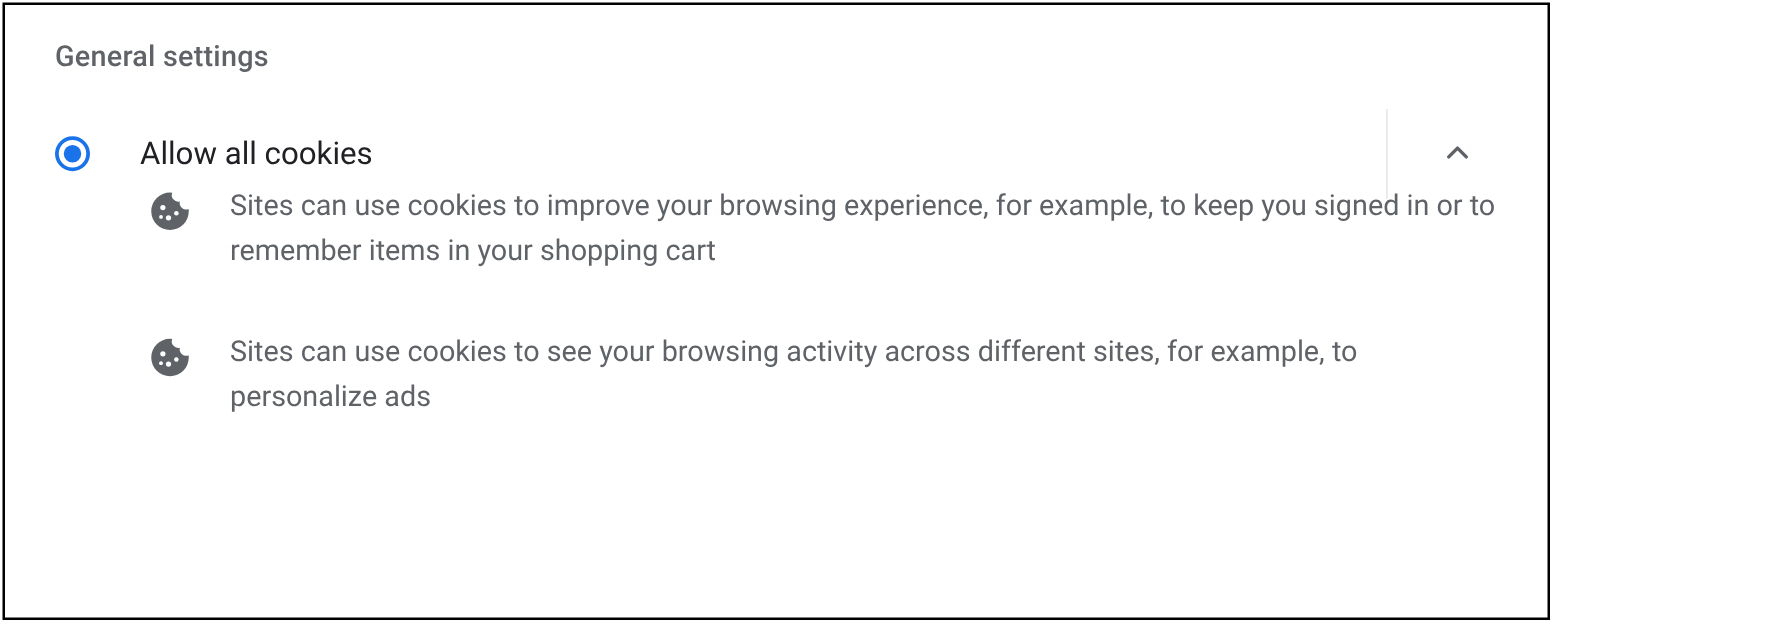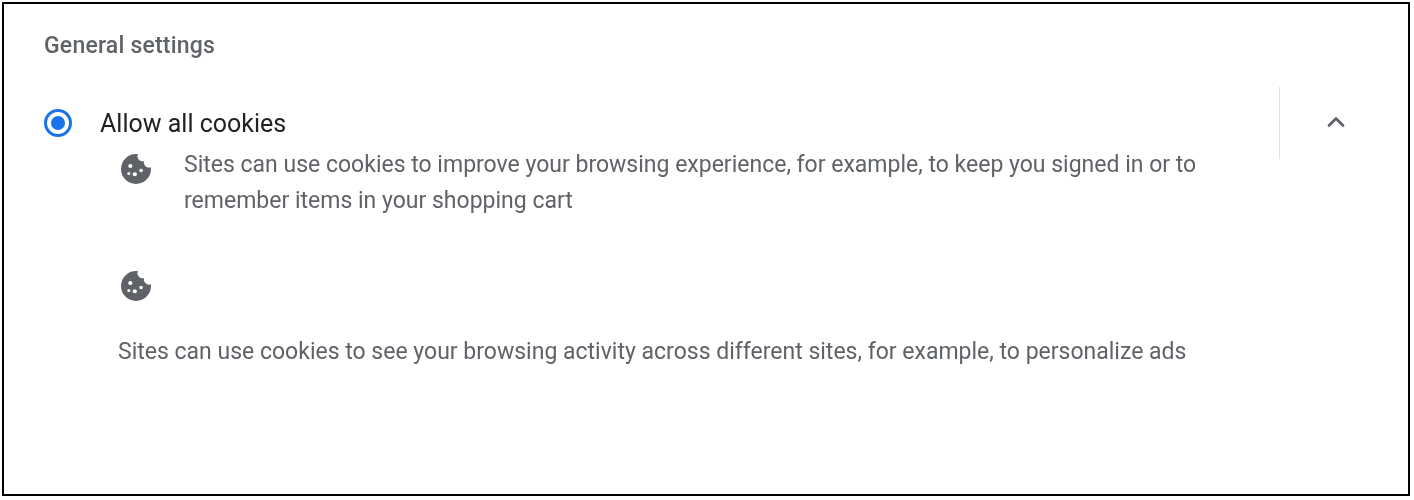--- a/index.html
+++ b/index.html
@@ -1,35 +1,35 @@
 <!DOCTYPE html>
 <html><head>
   <meta charset="utf-8">
   <style>
     * { box-sizing: border-box; margin: 0; padding: 0; }
     html, body { width: 1414px; height: 500px; font-family: Roboto, "Segoe UI", Arial, sans-serif; }
     .panel {
-      width: 1408px;
+      width: 1238px;
       height: 494px;
       margin: 2px;
       border: 2px solid #000;
       background: #fff;
       padding: 28px 40px 20px 40px;
     }
     .section-title {
       font-size: 23px;
       font-weight: 500;
       color: #5f6368;
       letter-spacing: .2px;
       margin-bottom: 40px;
     }
     .option-row {
       display: flex;
       align-items: center;
-      gap: 28px;
+      gap: 40px;
       position: relative;
       min-height: 48px;
       justify-content: center;
     }
     .radio {
       width: 28px; height: 28px; border-radius: 50%;
       border: 3px solid #1a73e8;
       display: inline-flex; align-items: center; justify-content: center;
       flex: 0 0 auto;
       cursor: pointer;
@@ -47,21 +47,21 @@
       width: 1px; height: 72px; background: #e0e0e0;
       position: absolute; right: 88px; top: -12px;
     }
     .chevron-btn {
       width: 48px; height: 48px; display: inline-flex; align-items: center; justify-content: center;
       border: none; background: transparent; cursor: pointer; margin-left: auto; margin-right: 8px;
     }
     .chevron-btn svg { width: 28px; height: 28px; }
     .desc-list { padding-left: 74px; }
     .desc-item { display: flex; align-items: flex-start; gap: 30px; margin-bottom: 46px; }
-    .desc-item:last-child { margin-bottom: 0; flex-direction: column; }
+    .desc-item:last-child { margin-bottom: 0; }
     .cookie-icon { flex: 0 0 auto; color: #5f6368; margin-top: 4px; }
     .cookie-icon svg { width: 36px; height: 36px; display: block; }
     .desc-text { font-size: 23px; line-height: 1.55; color: #5f6368; max-width: 1120px; }
   </style>
 </head>
 <body>
 
 <div class="panel">
 
   <div class="section-title">General settings</div>

